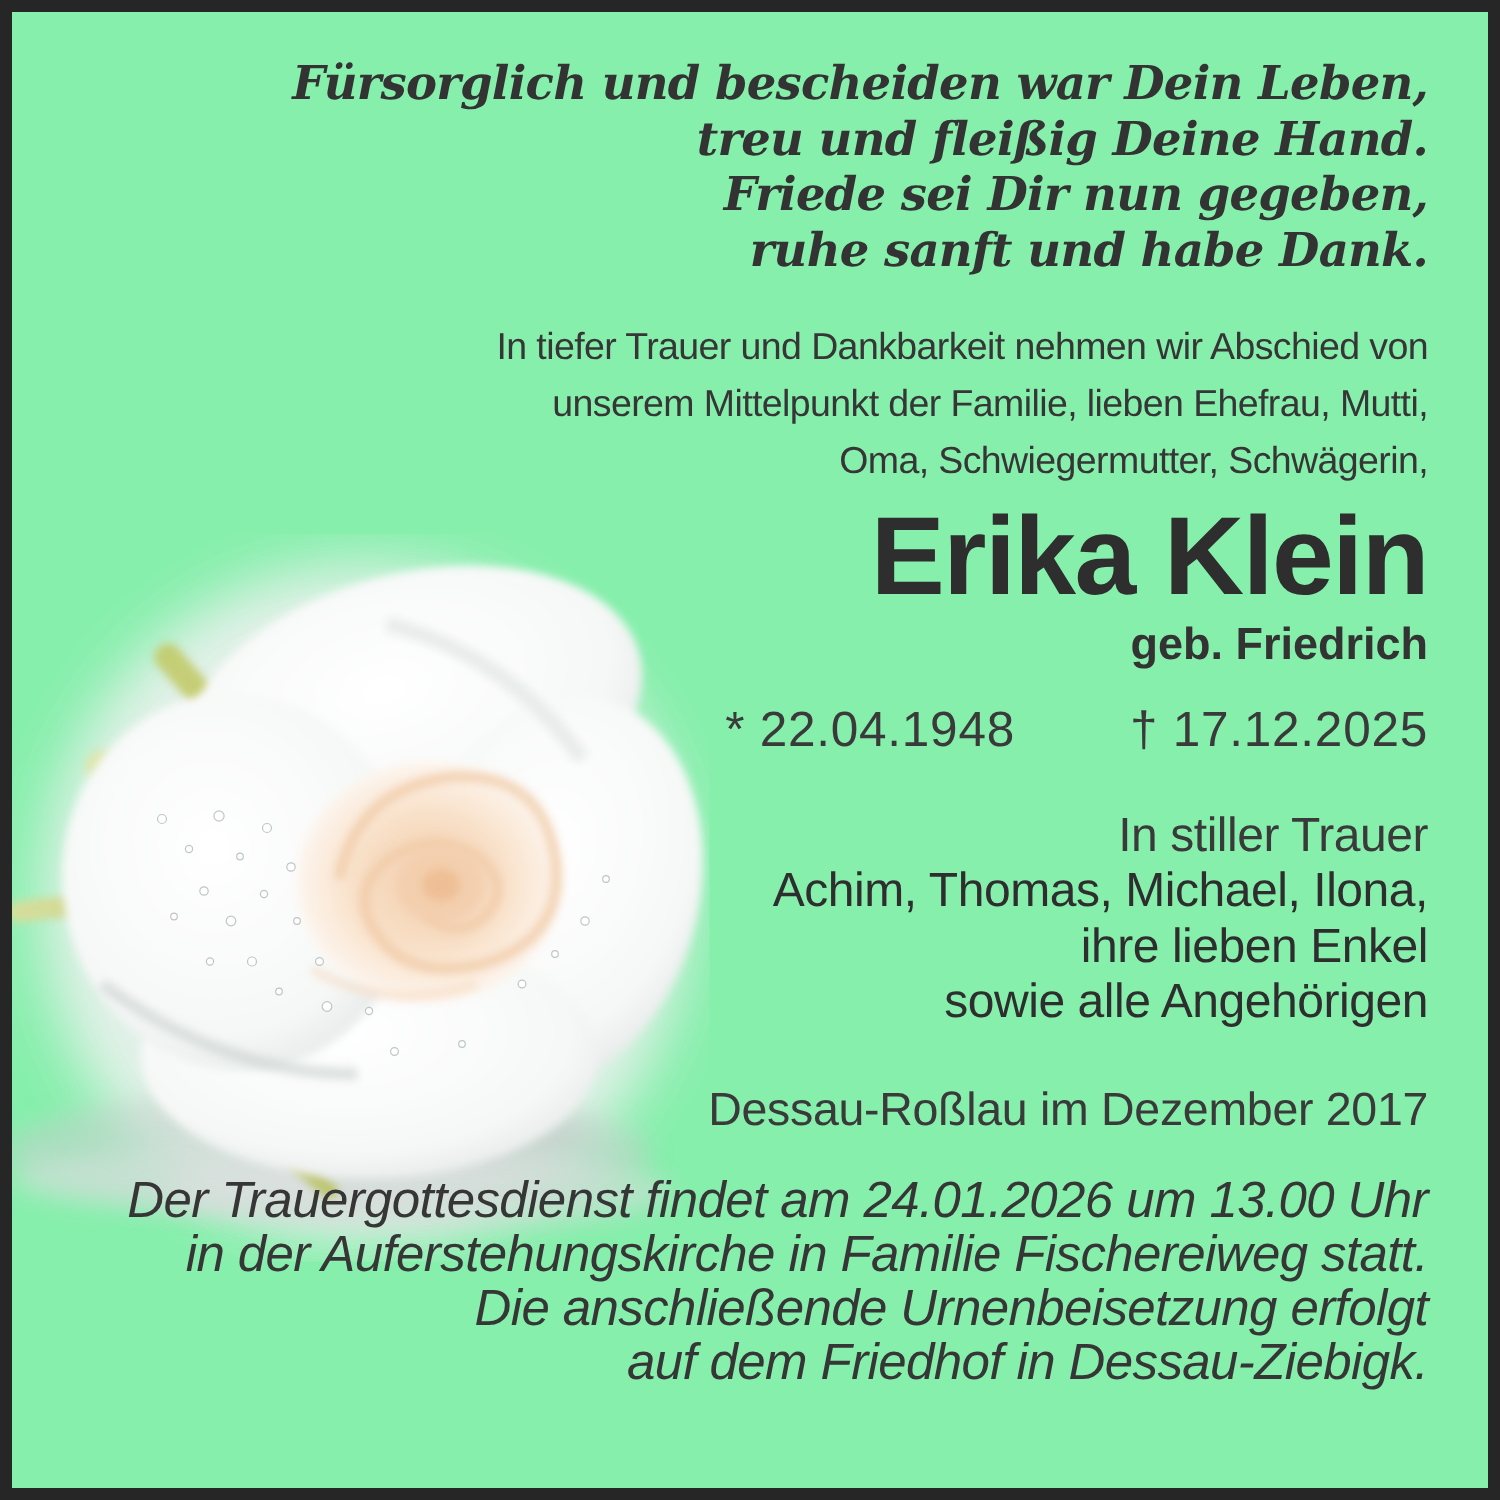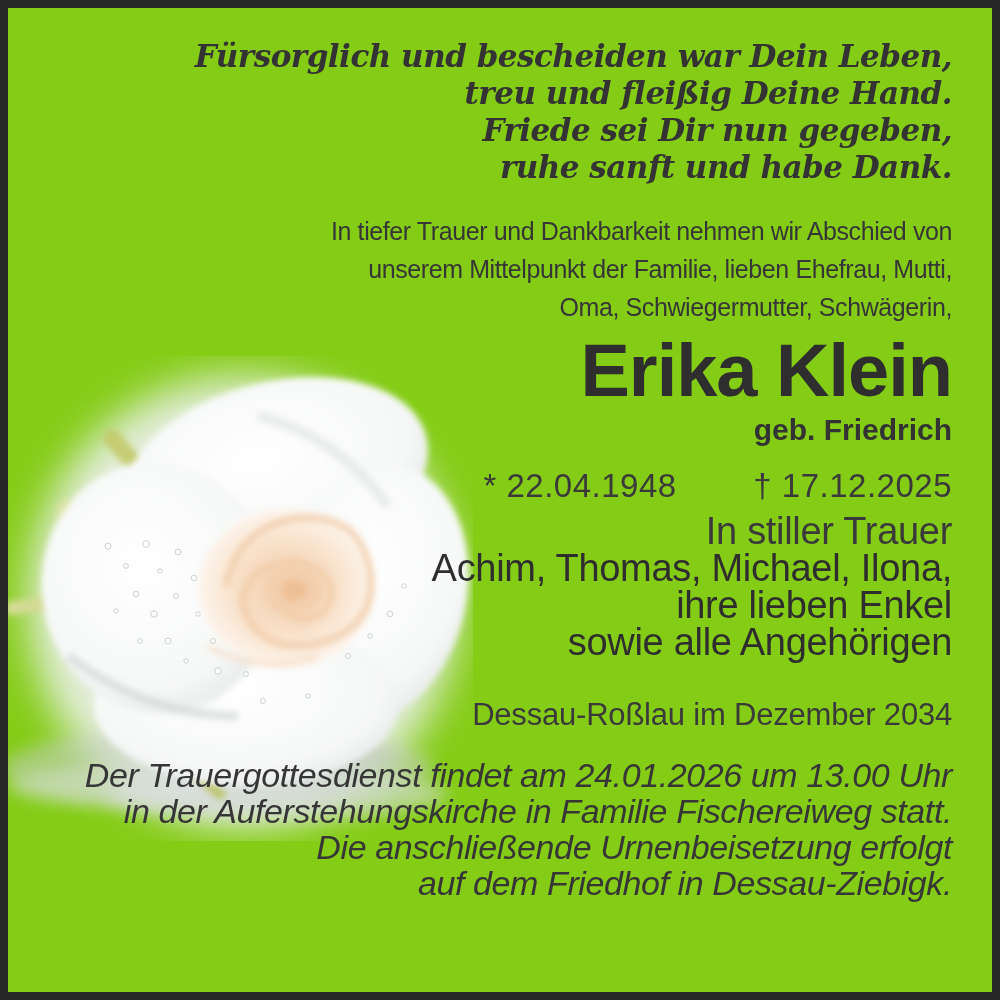--- a/index.html
+++ b/index.html
@@ -6,21 +6,21 @@
     margin: 0;
     padding: 0;
     background: #ffffff;
   }
   .sheet {
     position: relative;
     width: 1000px;
     height: 1000px;
     box-sizing: border-box;
     border: 8px solid #262626;
-    background: #84cc16;
+    background: #86efac;
     overflow: hidden;
   }
   .rose-art {
     position: absolute;
     left: 0px;
     top: 348px;
     width: 465px;
     height: 485px;
     z-index: 0;
   }
@@ -67,22 +67,22 @@
     margin-top: 18px;
     font-size: 33px;
     line-height: 40px;
     letter-spacing: 0.5px;
     color: #3a3a3a;
   }
   .dates .death {
     margin-left: 67px;
   }
   .mourners {
-    margin-top: 7px;
-    font-size: 38px;
+    margin-top: 32px;
+    font-size: 32px;
     line-height: 37px;
     letter-spacing: -0.3px;
   }
   .mourners .lead { font-weight: normal; color: #3a3a3a; }
   .mourners .fam  { font-weight: normal; color: #2e2e2e; }
   .place-date {
     margin-top: 36px;
     font-size: 31px;
     line-height: 36px;
     letter-spacing: -0.2px;
@@ -215,21 +215,21 @@
       <span class="death">† 17.12.2025</span>
     </div>
 
     <div class="mourners">
       <div class="lead">In stiller Trauer</div>
       <div class="fam">Achim, Thomas, Michael, Ilona,</div>
       <div class="fam">ihre lieben Enkel</div>
       <div class="fam">sowie alle Angehörigen</div>
     </div>
 
-    <div class="place-date">Dessau-Roßlau im Dezember 2034</div>
+    <div class="place-date">Dessau-Roßlau im Dezember 2017</div>
 
     <div class="service">
       <div>Der Trauergottesdienst findet am 24.01.2026 um 13.00 Uhr</div>
       <div>in der Auferstehungskirche in Familie Fischereiweg statt.</div>
       <div>Die anschließende Urnenbeisetzung erfolgt</div>
       <div>auf dem Friedhof in Dessau-Ziebigk.</div>
     </div>
 
   </div>
 </div>

